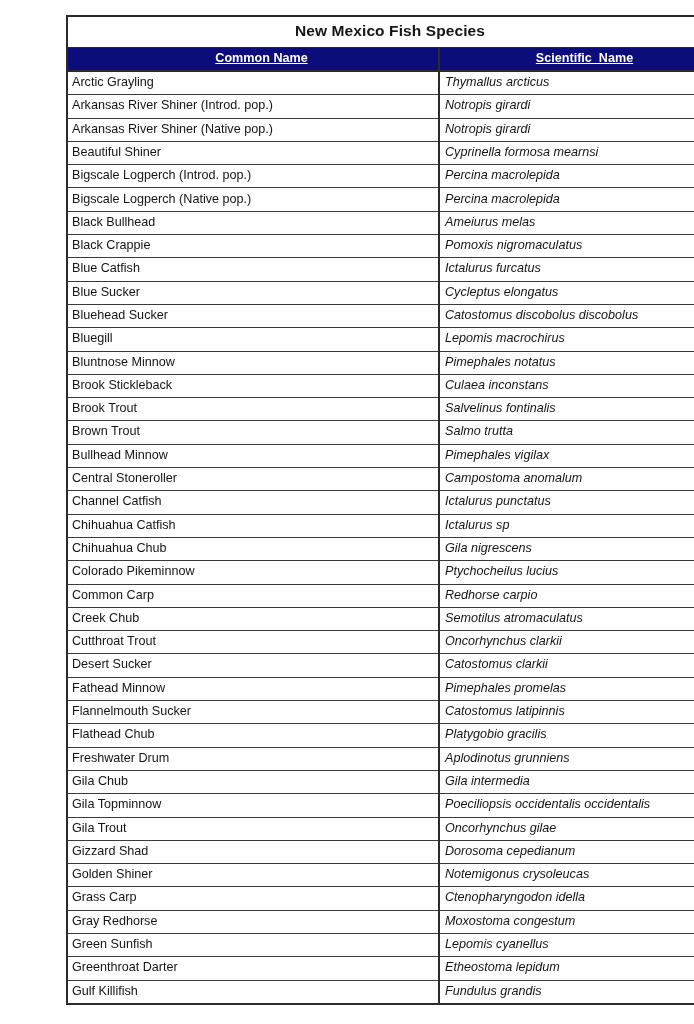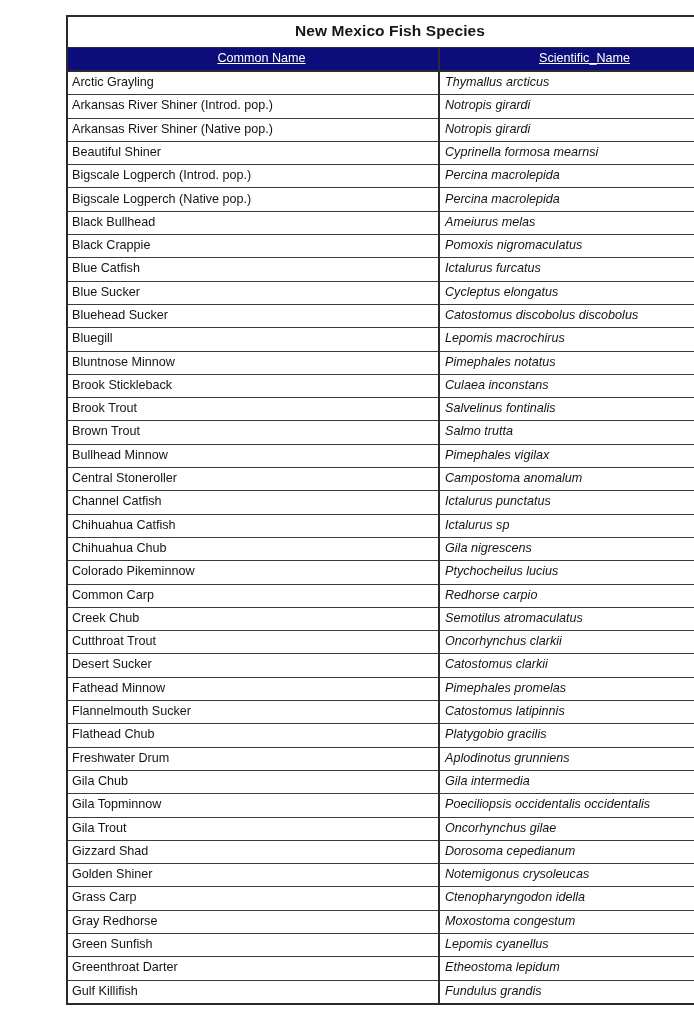--- a/index.html
+++ b/index.html
@@ -54,21 +54,21 @@
     height: 26px;
     padding: 1px 4px 3px 4px;
     background: #ffffff;
   }
 
   
   tr.header-row th {
     background: #0c0c7a;
     color: #ffffff;
     font-size: 12.6px;
-    font-weight: normal;
+    font-weight: bold;
     text-align: center;
     height: 20px;
     padding: 0 4px 2px 21px;
     border-left: 2px solid #2b2b2b;
     border-right: 2px solid #2b2b2b;
     border-top: 1px solid #2b2b2b;
     border-bottom: 2px solid #2b2b2b;
     vertical-align: middle;
     overflow: hidden;
     white-space: nowrap;

